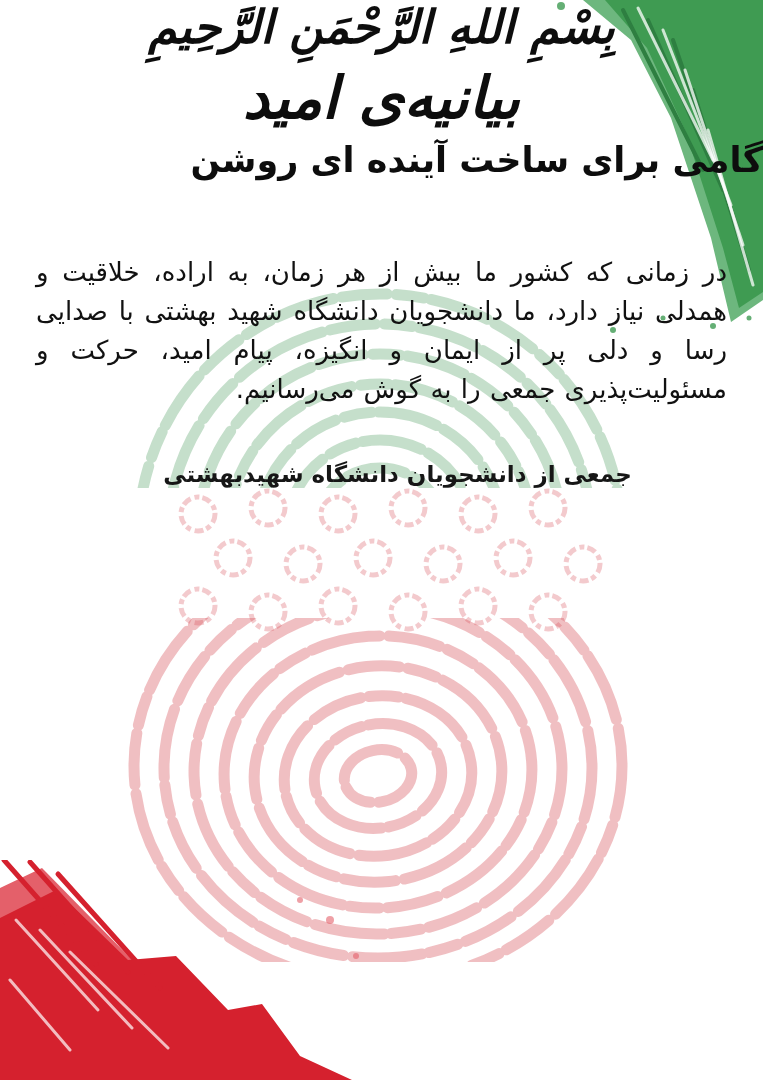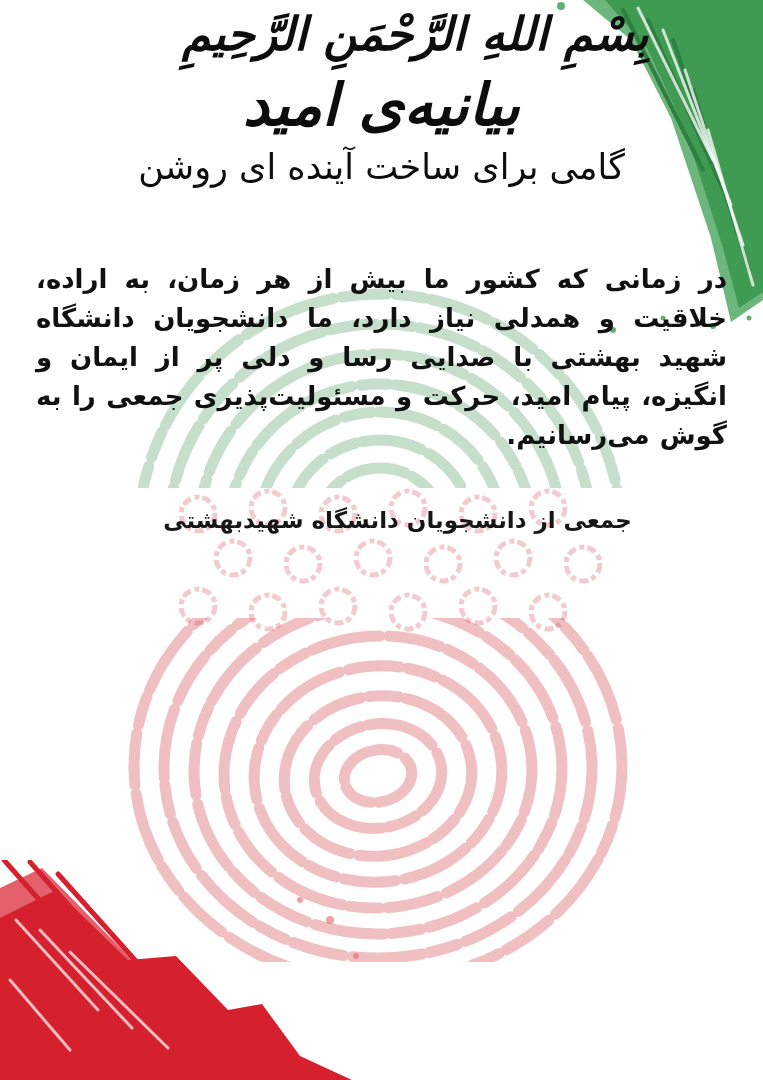--- a/index.html
+++ b/index.html
@@ -14,51 +14,51 @@
     color:#111;
   }
   
   .brush-green{position:absolute;top:0;right:0;width:210px;height:335px;z-index:1;}
   .brush-red{position:absolute;bottom:0;left:0;width:390px;height:220px;z-index:1;}
   
   .watermark{position:absolute;top:256px;left:128px;width:505px;height:706px;z-index:0;}
   
   .content{position:relative;z-index:2;}
   .bismillah{
-    margin:8px auto 0;
+    margin:1px auto 0;
     width:70%;
-    text-align:right;
+    text-align:center;
     font-size:46px;
     font-weight:bold;
     font-style:italic;
     line-height:1.15;
     letter-spacing:1px;
     color:#0d0d0d;
   }
   .title{
     margin:14px 0 0;
     text-align:center;
     font-size:58px;
     font-weight:bold;
     line-height:1.05;
     color:#0d0d0d;
     font-style:italic;
   }
   .subtitle{
     margin:10px 0 0;
-    text-align:center;
+    text-align:right;
     font-size:35px;
-    font-weight:normal;
+    font-weight:bold;
     line-height:1.2;
     color:#0d0d0d;
   }
   .body-text{
     margin:72px 36px 0;
     font-size:26px;
-    font-weight:bold;
+    font-weight:normal;
     line-height:1.5;
   }
   .body-text p{
     margin:0;
     text-align:justify;
     text-align-last:right;
     word-spacing:1px;
   }
   .signature{
     margin:52px 0 0;

